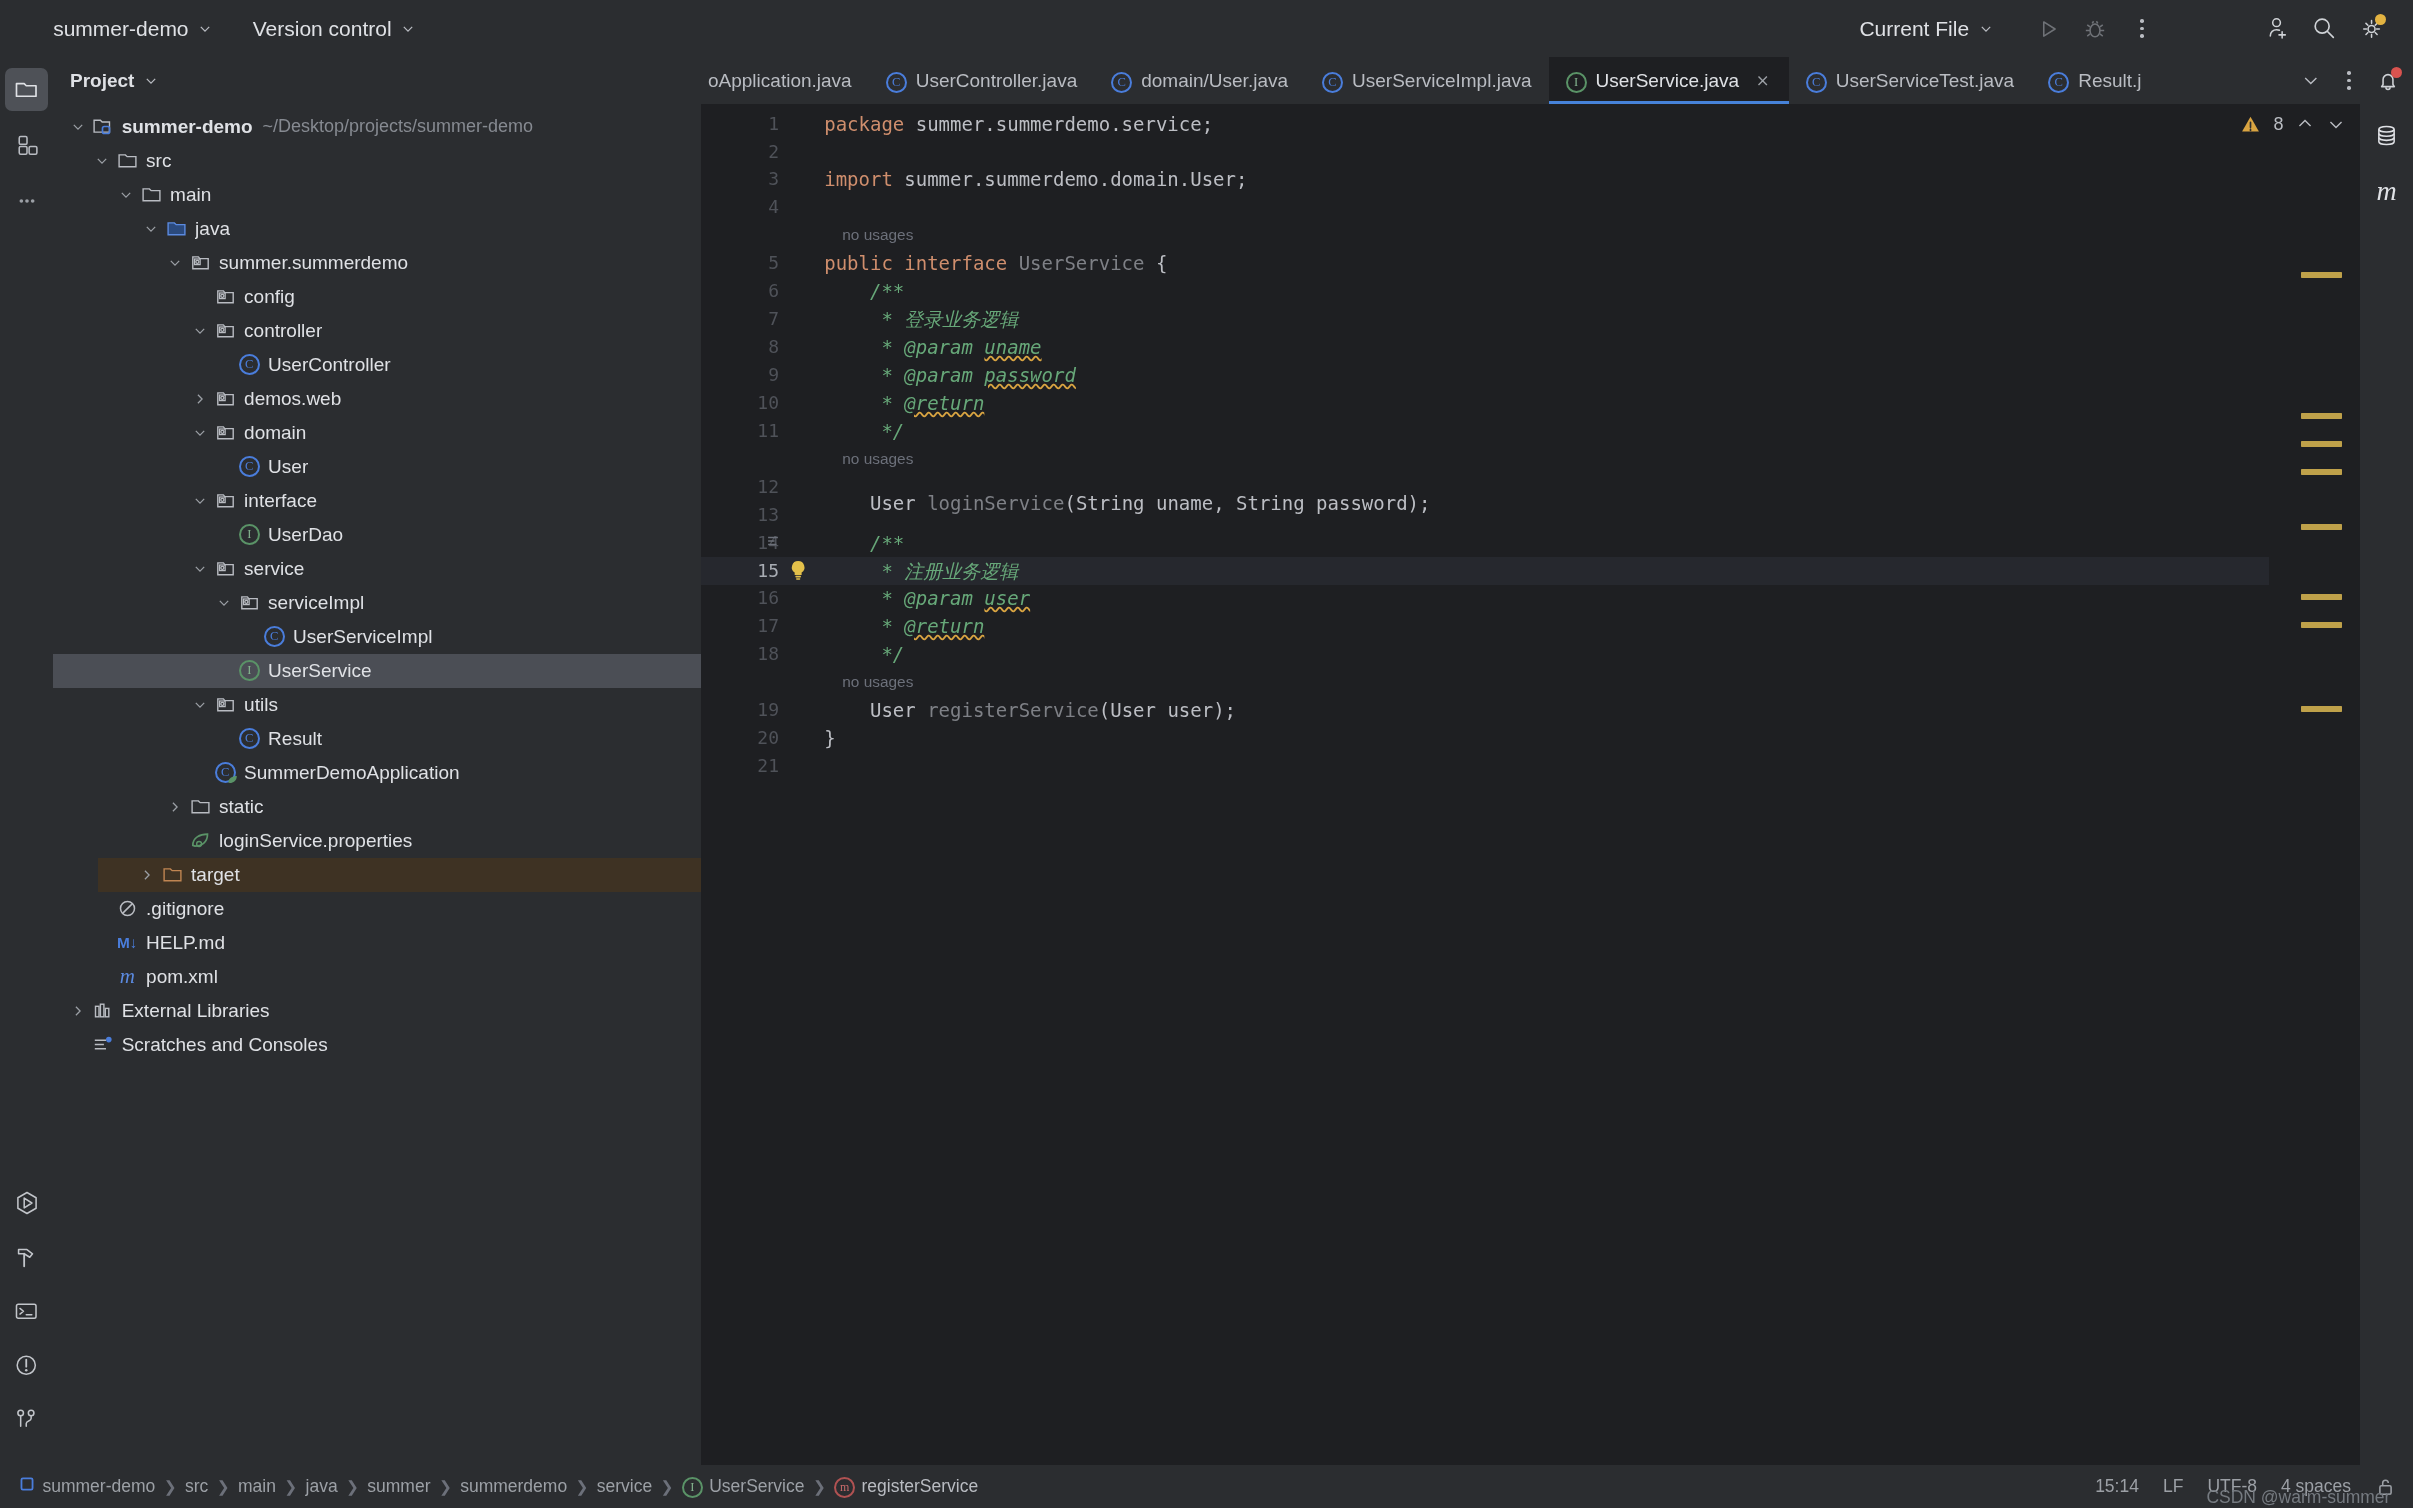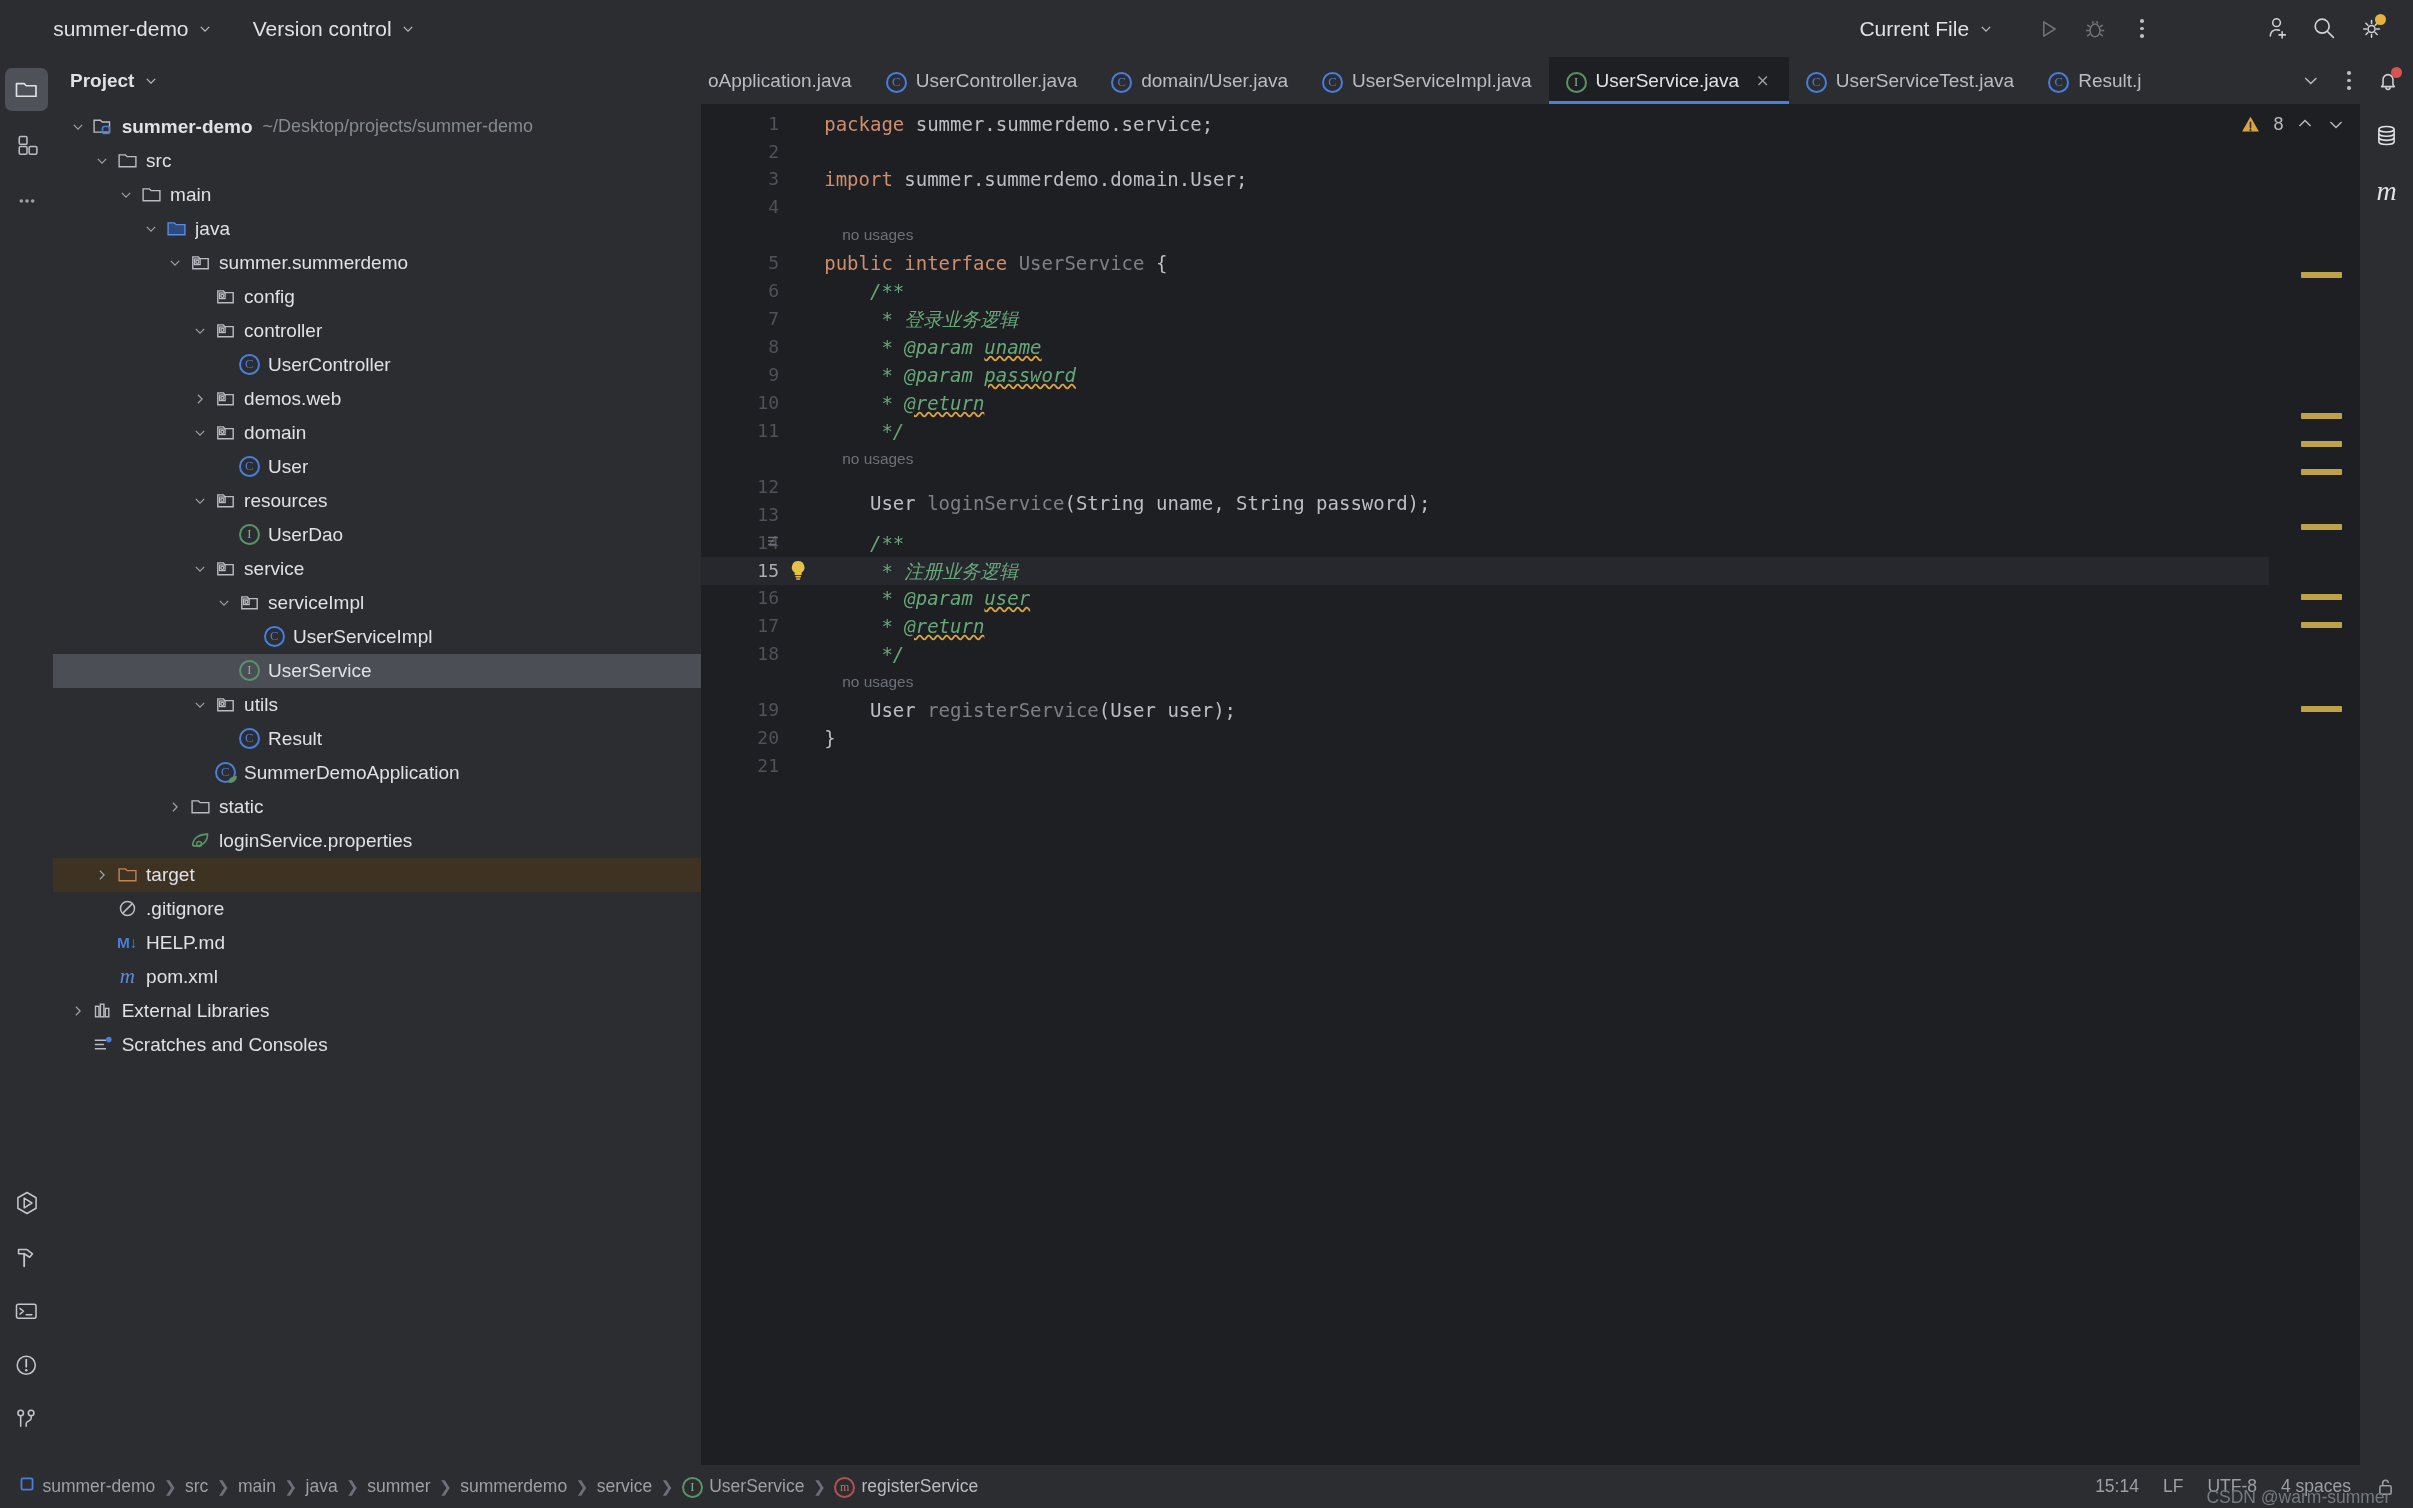--- a/index.html
+++ b/index.html
@@ -389,21 +389,21 @@
                 <path d="M4 7l6 6 6-6" fill="none" stroke="#9ca0a6" stroke-width="1.8"></path>
               </svg>
             </span>
             <span class="ico">
               <svg width="21" height="21" viewBox="0 0 30 30">
                 <path d="M4 7h8l2 2.5H26V24H4z" fill="none" stroke="#b9bcc2" stroke-width="2"></path>
                 <circle cx="10.5" cy="14" r="2.2" fill="none" stroke="#b9bcc2" stroke-width="1.8"></circle>
                 <rect x="6.5" y="10" width="8" height="8" fill="none" stroke="#b9bcc2" stroke-width="1.8"></rect>
               </svg>
             </span>
-            <span class="nm">resources</span>
+            <span class="nm">interface</span>
           </div>
           <div class="row" style="padding-left: 159px;">
             <span class="arrow"></span>
             <span class="ico">
               <span class="iicon">I</span>
             </span>
             <span class="nm">UserDao</span>
           </div>
           <div class="row" style="padding-left: 135px;">
             <span class="arrow">
@@ -499,21 +499,21 @@
           <div class="row" style="padding-left: 110px;">
             <span class="arrow"></span>
             <span class="ico">
               <svg width="21" height="21" viewBox="0 0 30 30">
                 <path d="M4 22C4 11 14 6 25 6c0 12-9 17-18 17z" fill="none" stroke="#5a9367" stroke-width="2.4"></path>
                 <circle cx="13" cy="20" r="3.5" fill="none" stroke="#5a9367" stroke-width="2"></circle>
               </svg>
             </span>
             <span class="nm">loginService.properties</span>
           </div>
-          <div class="row excl" style="padding-left: 37px;">
+          <div class="row excl" style="padding-left: 37px; margin-left: 45px;">
             <span class="arrow">
               <svg width="14" height="14" viewBox="0 0 20 20">
                 <path d="M7 4l6 6-6 6" fill="none" stroke="#9ca0a6" stroke-width="1.8"></path>
               </svg>
             </span>
             <span class="ico">
               <svg width="21" height="21" viewBox="0 0 30 30">
                 <path d="M3 7h9l2.5 2.5H27V24H3z" fill="none" stroke="#c08552" stroke-width="2"></path>
               </svg>
             </span>

